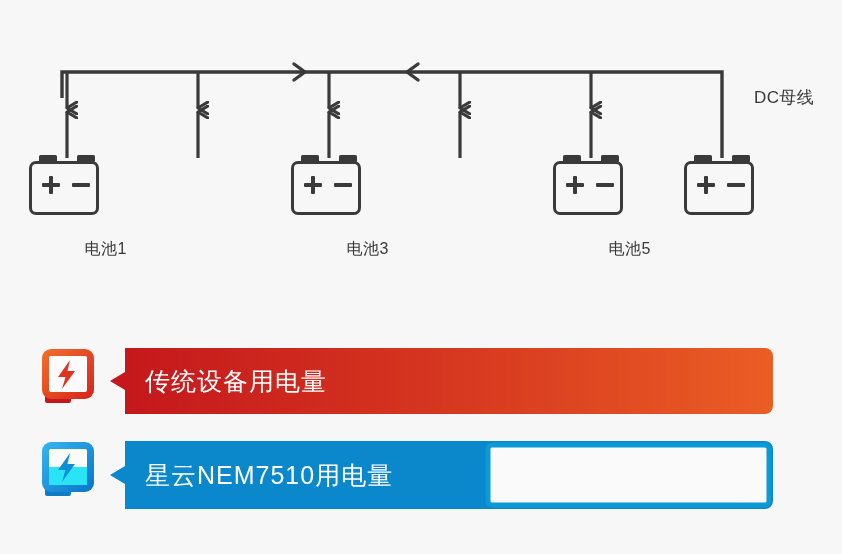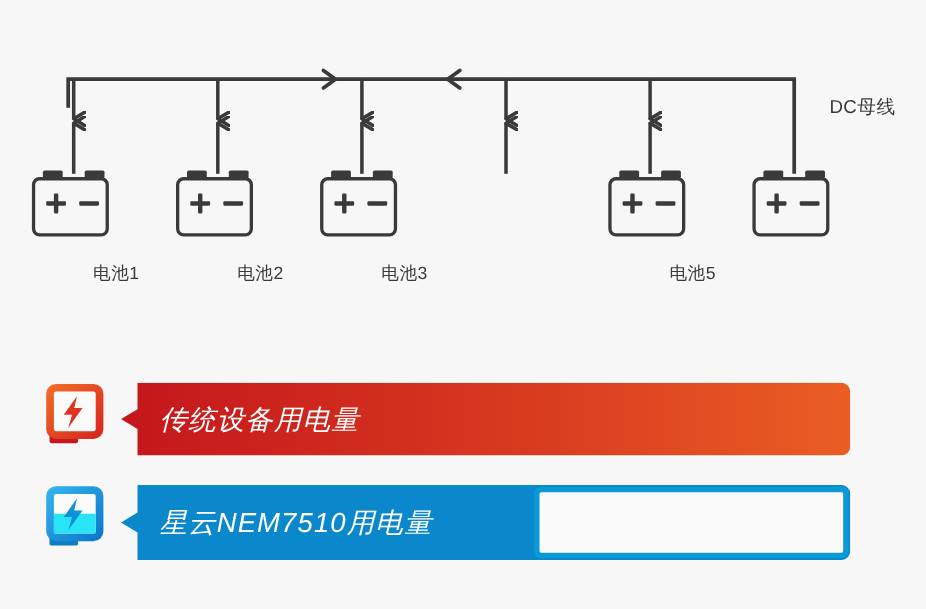--- a/index.html
+++ b/index.html
@@ -84,21 +84,20 @@
     font-size: 16px;
     color: #3a3a3a;
     letter-spacing: 0.5px;
   }
 
   
   .bar-row {
     position: absolute;
     left: 0;
     width: 842px;
-    font-style: italic;
   }
   .bar-row.traditional { top: 344px; height: 74px; }
   .bar-row.nebula      { top: 437px; height: 76px; text-align: center; }
 
   .bar-icon {
     position: absolute;
     left: 40px;
     top: 3px;
     width: 56px;
     height: 62px;
@@ -191,32 +190,20 @@
       <span class="batt-term right"></span>
       <span class="batt-body">
         <span class="sign-plus-h"></span>
         <span class="sign-plus-v"></span>
         <span class="sign-minus"></span>
       </span>
     </div>
     <div class="battery-label">电池1</div>
   </div>
 
-  <div class="battery-cell" style="left:138px">
-    <div class="battery-glyph">
-      <span class="batt-term left"></span>
-      <span class="batt-term right"></span>
-      <span class="batt-body">
-        <span class="sign-plus-h"></span>
-        <span class="sign-plus-v"></span>
-        <span class="sign-minus"></span>
-      </span>
-    </div>
-    <div class="battery-label">电池2</div>
-  </div>
 
   <div class="battery-cell" style="left:269px">
     <div class="battery-glyph">
       <span class="batt-term left"></span>
       <span class="batt-term right"></span>
       <span class="batt-body">
         <span class="sign-plus-h"></span>
         <span class="sign-plus-v"></span>
         <span class="sign-minus"></span>
       </span>

